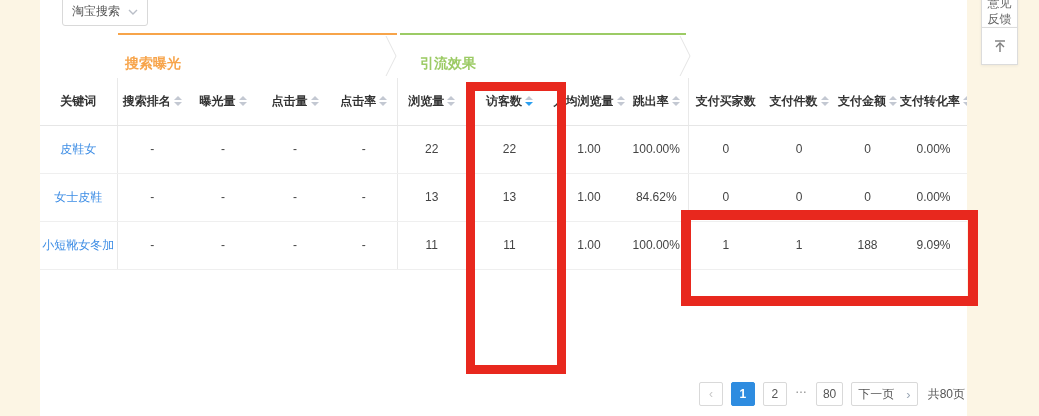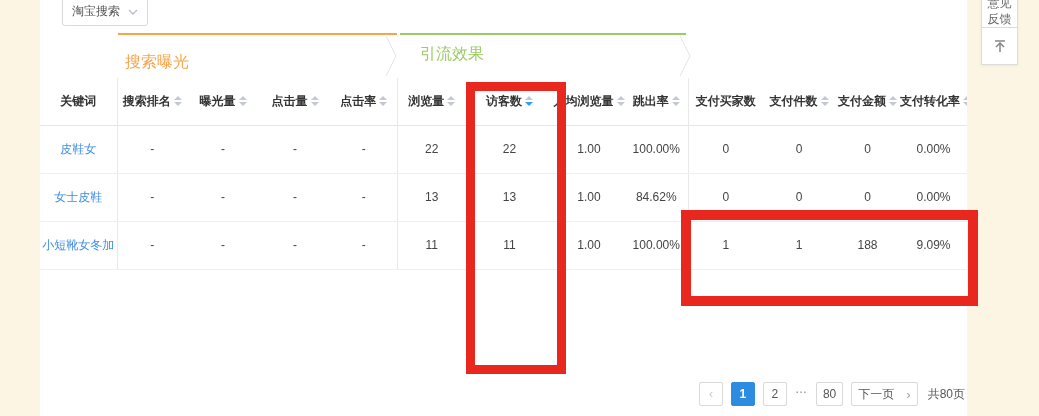--- a/index.html
+++ b/index.html
@@ -22,21 +22,21 @@
     display:flex; align-items:center; gap:8px; padding:0 9px;
     color:#555; cursor:pointer;
   }
   .dropdown svg { display:block; }
   
   .sections { position:absolute; left:0; top:33px; height:45px; width:927px; }
   .section {
     position:absolute; top:0; height:45px; border-top:2px solid transparent;
     font-size:14px; display:flex; align-items:flex-end; padding-bottom:5px;
   }
-  .section .sec-label { font-size:16px; }
+  .section .sec-label { font-size:14px;font-weight:bold; }
   .sec-0 { left:78px;  width:279px; padding-left:7px;  }
   .sec-1 { left:360px; width:286px; padding-left:20px; }
   .sec-2 { left:650px; width:277px; padding-left:15px; }
   .sec-sep { position:absolute; top:3px; }
   .sep-1 { left:344px; } .sep-2 { left:638px; }
   
   table { position:absolute; left:0; top:78px; width:927px;
           border-collapse:collapse; table-layout:fixed;padding-left:20px; }
   th, td { text-align:center; vertical-align:middle; font-size:12px;
            overflow:hidden; white-space:nowrap; }
@@ -87,21 +87,21 @@
       <span>淘宝搜索</span>
       <svg width="10" height="6" viewBox="0 0 10 6">
         <polyline points="1,1 5,5 9,1" fill="none" stroke="#b9bec7" stroke-width="1.4"></polyline>
       </svg>
     </div>
 
     <div class="sections">
       <div class="section sec-0" style="border-top-color: rgb(247, 164, 74);">
         <span class="sec-label" style="color: rgb(247, 164, 74);">搜索曝光</span>
       </div>
-      <div class="section sec-1" style="border-top-color: rgb(156, 203, 101); align-items: center;">
+      <div class="section sec-1" style="border-top-color: rgb(156, 203, 101);">
         <span class="sec-label" style="color: rgb(156, 203, 101);">引流效果</span>
       </div>
       <svg class="sec-sep sep-1" width="14" height="40" viewBox="0 0 14 40">
         <polyline points="2,0 12,20 2,40" fill="none" stroke="#e4e4e4" stroke-width="1"></polyline>
       </svg>
       <svg class="sec-sep sep-2" width="14" height="40" viewBox="0 0 14 40">
         <polyline points="2,0 12,20 2,40" fill="none" stroke="#e4e4e4" stroke-width="1"></polyline>
       </svg>
     </div>
 

